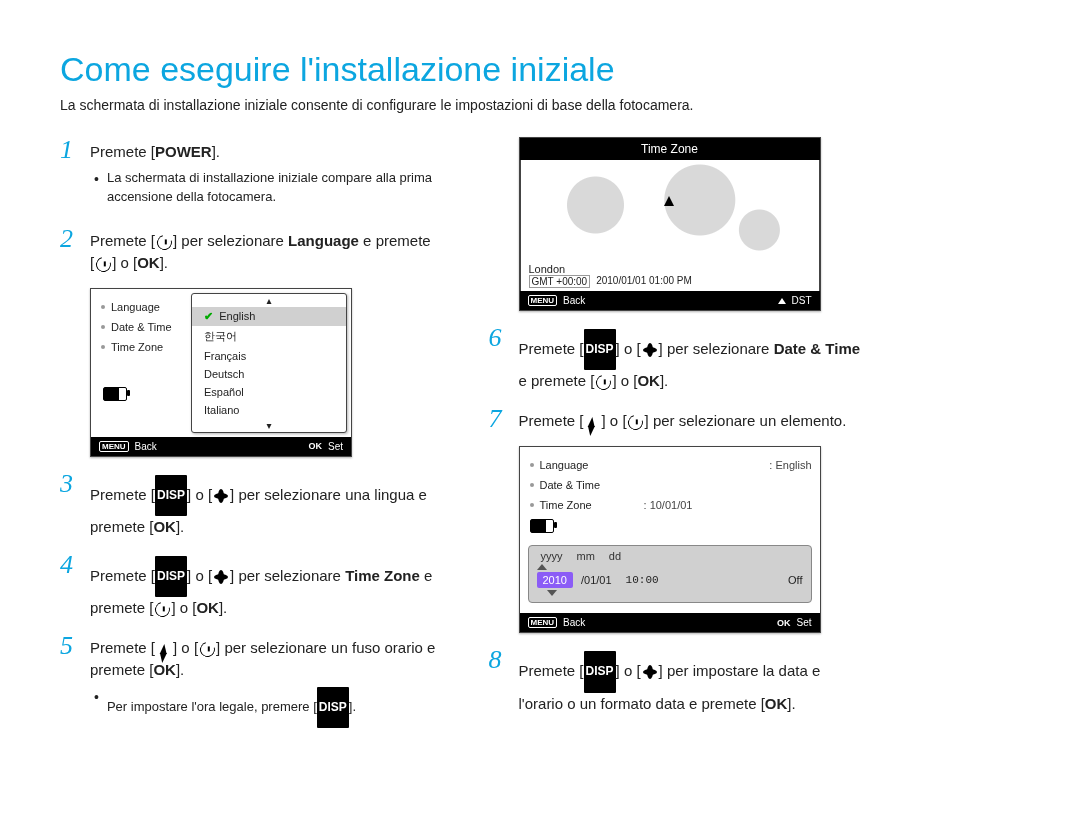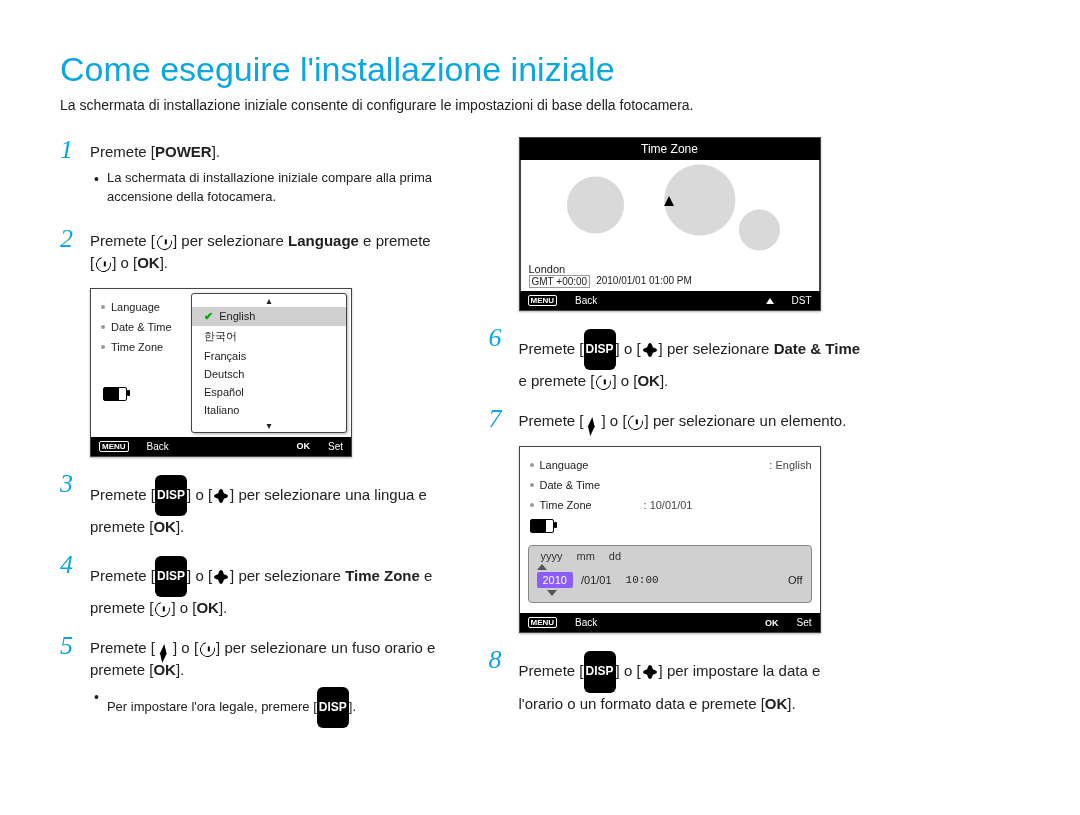--- a/index.html
+++ b/index.html
@@ -57,21 +57,21 @@
     margin: 6px 0 6px 4px;
   }
   .bullet .dot {
     font-size: 14px;
   }
   .bold { font-weight: bold; }
   .lbl {
     display: inline-block;
     font-weight: bold;
     font-size: 12px;
-    border-radius: 6px;
+    border-radius: 1px;
     padding: 12px 2px;
     vertical-align: middle;
   }
   .lbl-black { background:#000; color:#fff; }
   .icon-box {
     display: inline-flex;
     vertical-align: middle;
     align-items: center;
     justify-content: center;
     width: 18px;
@@ -147,21 +147,21 @@
     display:inline-block; width:22px; height:12px; border:1.6px solid #000; position:relative; vertical-align:middle;
     background: linear-gradient(to right, #000 0%, #000 70%, transparent 70%);
     border-radius: 2px;
   }
   .battery::after {
     content:""; position:absolute; right:-4px; top:2px; width:3px; height:6px; background:#000; border-radius:1px;
   }
   .lcd-footer {
     background:#000; color:#fff; font-size:10px; padding:4px 8px; display:flex; justify-content:space-between;
   }
-  .lcd-footer .fgrp { display:flex; gap:18px; align-items:center; }
+  .lcd-footer .fgrp { display:flex; gap:6px; align-items:center; }
   .menu-btn { font-size:8px; font-weight:bold; border:1px solid #fff; border-radius:2px; padding:0 2px; }
   .ok-btn { font-size:9px; font-weight:bold; }
   .tri { display:inline-block; width:0; height:0; border-left:4px solid transparent; border-right:4px solid transparent; border-bottom:6px solid #fff; }
 
   .lcd-map {
     width: 300px;
     margin: 0 0 14px 30px;
   }
   .map-title { background:#000; color:#fff; text-align:center; font-size:12px; padding:4px 0; }
   .map-body {

